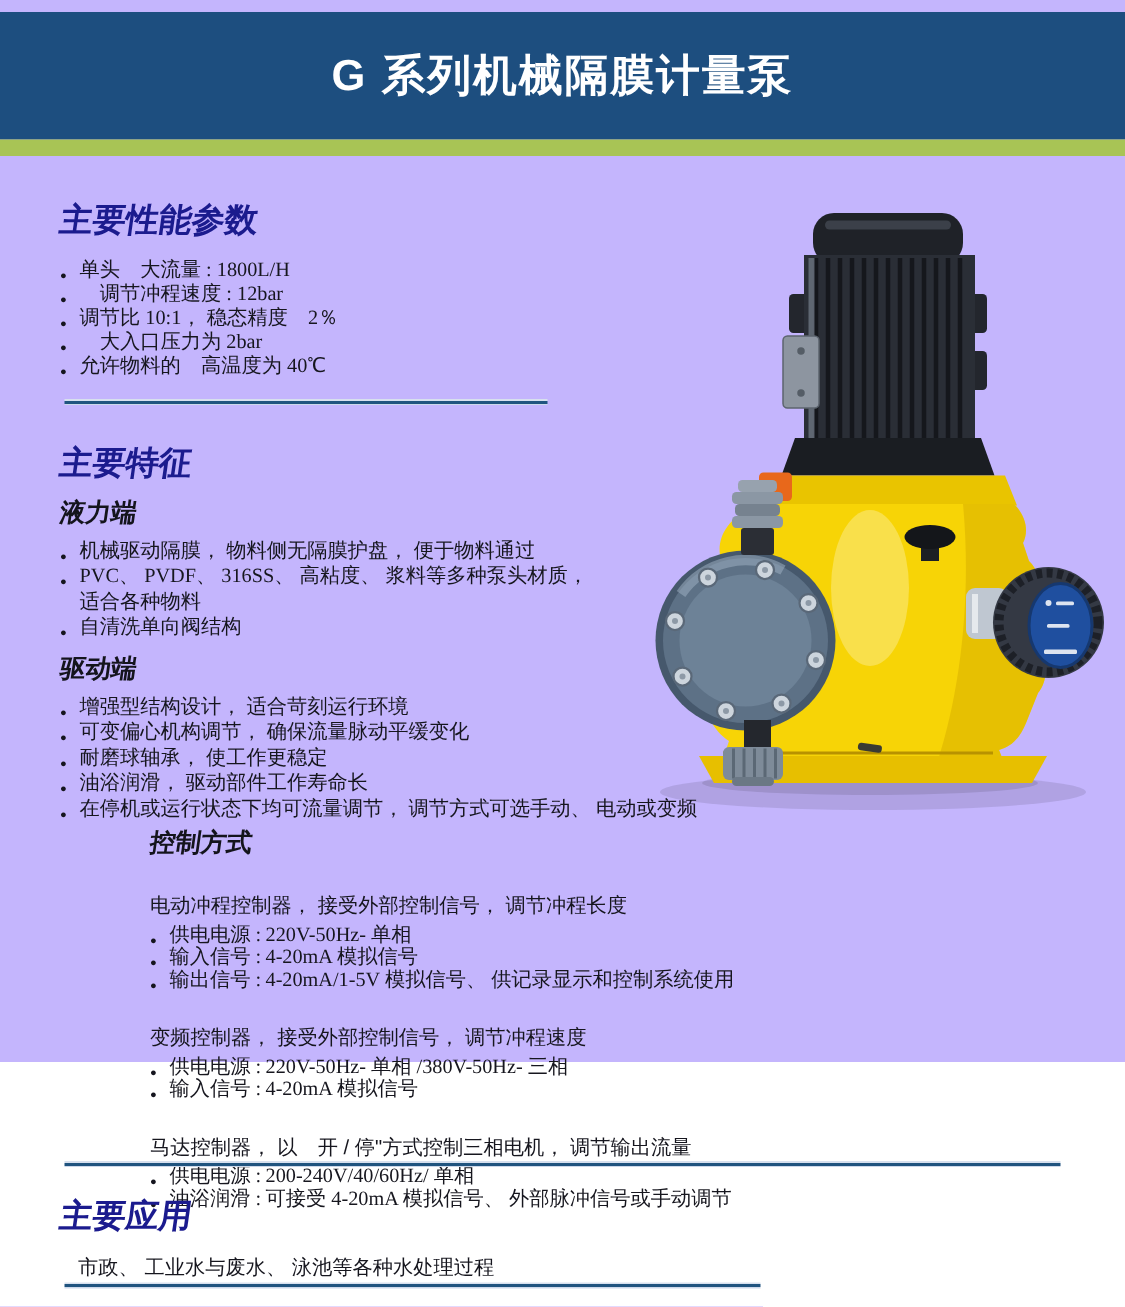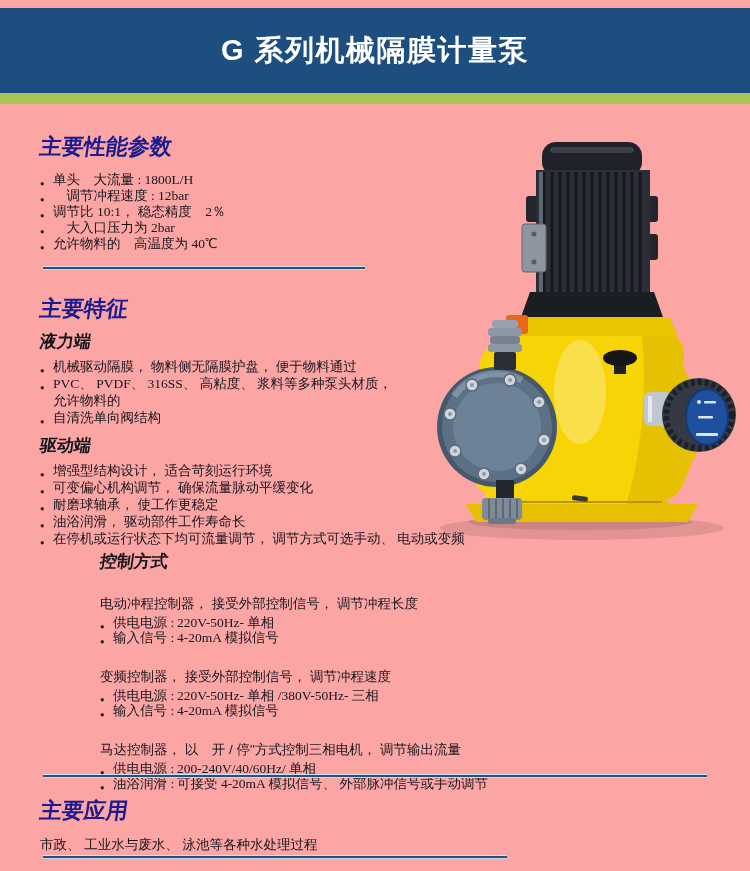--- a/index.html
+++ b/index.html
@@ -4,21 +4,21 @@
 <style>
   html,body{margin:0;padding:0;}
   body{
     width:750px;height:871px;
     background:#ffffff;
     font-family:"Liberation Sans","DejaVu Sans",sans-serif;
     color:#16161e;
     position:relative;
     overflow:hidden;
   }
-  .page{position:absolute;inset:0;width:750px;height:871px;background:#fca5a5;}
+  .page{position:absolute;inset:0;width:750px;height:708px;background:#c4b5fd;}
 
   
   .band-navy{
     position:absolute;top:8px;left:0;width:750px;height:85px;
     background:#1d4e7f;
     display:flex;align-items:center;justify-content:center;
   }
   .page-title{
     color:#ffffff;font-size:29px;font-weight:bold;letter-spacing:1.5px;
   }
@@ -52,21 +52,21 @@
   .sec-perf ul{margin-top:12px;}
   .sec-feat{top:296px;left:40px;width:540px;}
   .sec-feat .sub1{margin-top:10px;}
   .sec-feat ul.hyd{width:362px;margin-top:6px;}
   .sec-feat .sub2{margin-top:10px;}
   .sec-feat ul.drv{width:530px;margin-top:6px;}
   .sec-ctrl{top:552px;left:100px;width:480px;font-size:13.5px;}
   .sec-ctrl .grp{margin-top:24px;margin-bottom:14px;}
   .sec-ctrl p.intro{margin:0 0 3px 0;line-height:16px;}
   .sec-app{top:798px;left:40px;width:560px;}
-  .sec-app p{margin:13px 0 0 0;font-size:13.5px;line-height:16px;}
+  .sec-app p{margin:13px 0 0 12px;font-size:13.5px;line-height:16px;}
 
   
   .rule{
     position:absolute;height:4px;
     background:linear-gradient(to bottom,#d7e0ee 0 1px,#20547f 1px 3px,#cdd8ea 3px 4px);
   }
   .rule-1{top:266px;left:43px;width:322px;}
   .rule-2{top:774px;left:43px;width:664px;}
   .rule-3{top:855px;left:43px;width:464px;}
 
@@ -93,41 +93,42 @@
       <li>允许物料的　高温度为 40℃</li>
     </ul>
   </section>
   <div class="rule rule-1"></div>
 
   <section class="sec sec-feat">
     <h2 class="h-blue"><span class="sk">主要特征</span></h2>
     <h3 class="h-dark sub1"><span class="sk">液力端</span></h3>
     <ul class="bullets hyd">
       <li>机械驱动隔膜， 物料侧无隔膜护盘， 便于物料通过</li>
-      <li>PVC、 PVDF、 316SS、 高粘度、 浆料等多种泵头材质， 允许物料的</li>
+      <li>PVC、 PVDF、 316SS、 高粘度、 浆料等多种泵头材质， 适合各种物料</li>
       <li>自清洗单向阀结构</li>
     </ul>
     <h3 class="h-dark sub2"><span class="sk">驱动端</span></h3>
     <ul class="bullets drv">
       <li>增强型结构设计， 适合苛刻运行环境</li>
       <li>可变偏心机构调节， 确保流量脉动平缓变化</li>
       <li>耐磨球轴承， 使工作更稳定</li>
       <li>油浴润滑， 驱动部件工作寿命长</li>
       <li>在停机或运行状态下均可流量调节， 调节方式可选手动、 电动或变频</li>
     </ul>
   </section>
 
   <section class="sec sec-ctrl">
     <h3 class="h-dark"><span class="sk">控制方式</span></h3>
 
     <div class="grp">
       <p class="intro">电动冲程控制器， 接受外部控制信号， 调节冲程长度</p>
       <ul class="bullets ctrl">
         <li><span class="lbl">供电电源 :</span><span class="val">220V-50Hz- 单相</span></li>
         <li><span class="lbl">输入信号 :</span><span class="val">4-20mA 模拟信号</span></li>
+        <li><span class="lbl">输出信号 :</span><span class="val">4-20mA/1-5V 模拟信号、 供记录显示和控制系统使用</span></li>
       </ul>
     </div>
 
     <div class="grp">
       <p class="intro">变频控制器， 接受外部控制信号， 调节冲程速度</p>
       <ul class="bullets ctrl">
         <li><span class="lbl">供电电源 :</span><span class="val">220V-50Hz- 单相 /380V-50Hz- 三相</span></li>
         <li><span class="lbl">输入信号 :</span><span class="val">4-20mA 模拟信号</span></li>
       </ul>
     </div>

